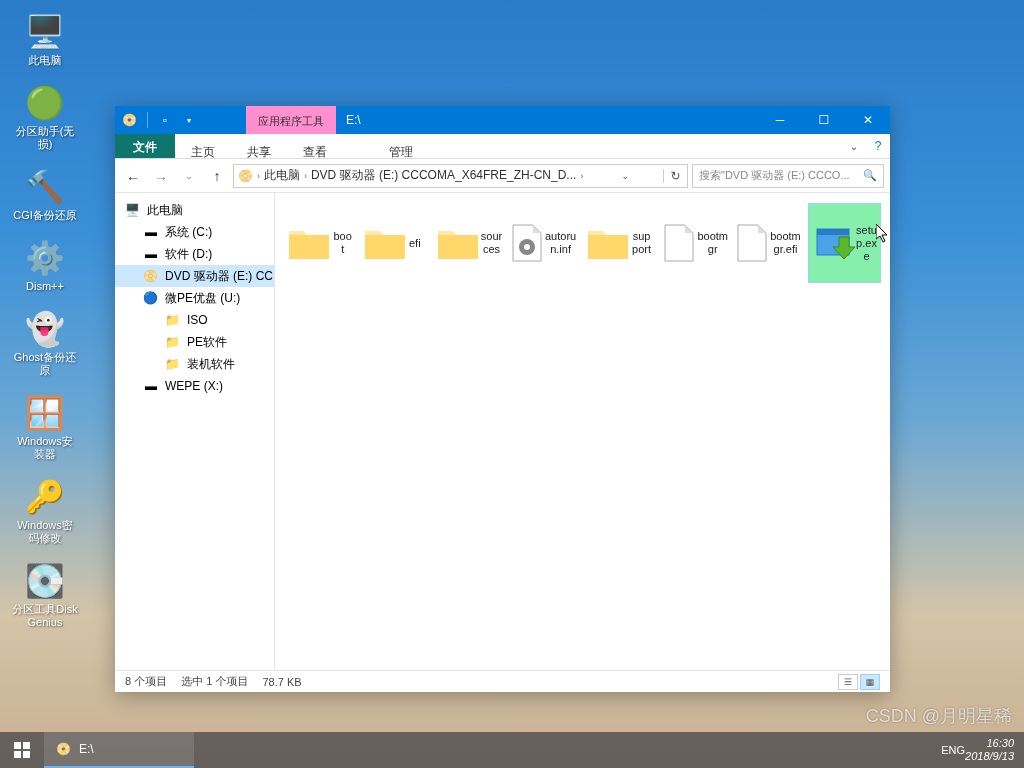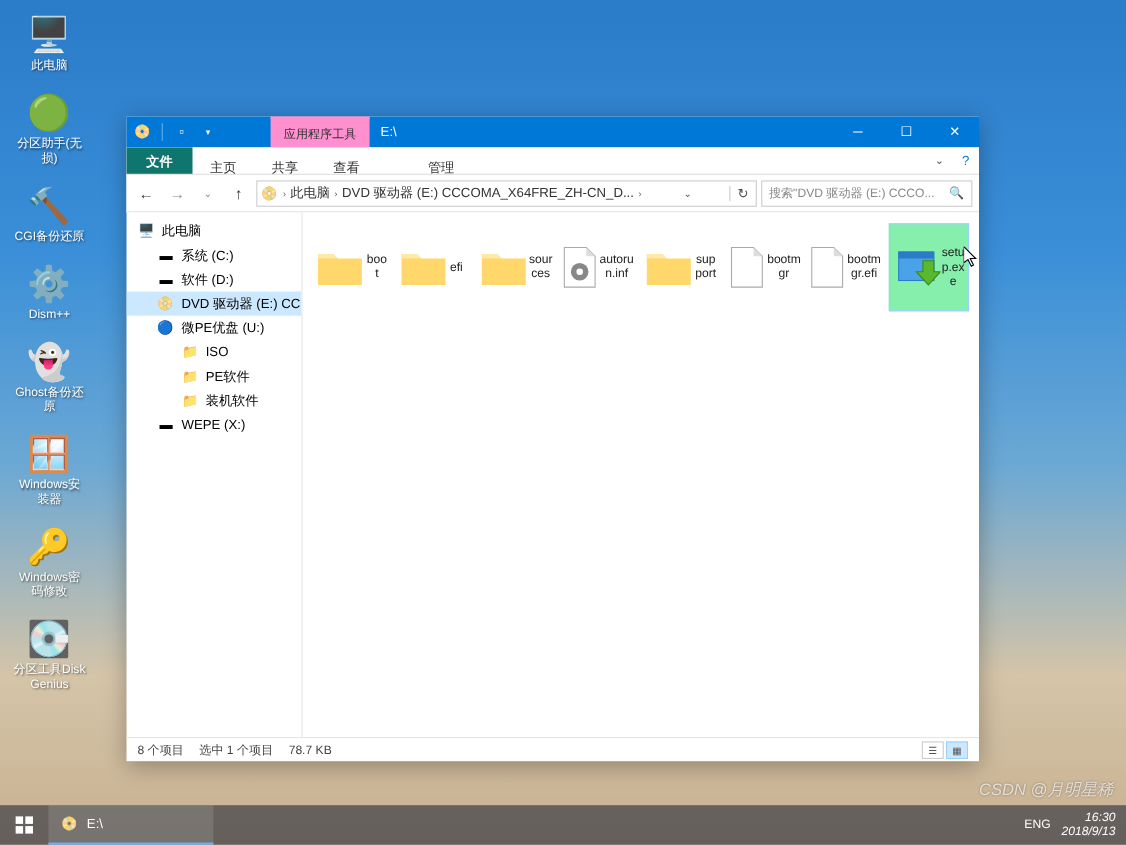--- a/index.html
+++ b/index.html
@@ -66,24 +66,24 @@
 .statusbar { height: 22px; border-top: 1px solid #e5e5e5; display: flex; align-items: center; font-size: 11px; padding: 0 10px; color: #444; gap: 14px; }
 .statusbar .spacer { flex: 1; }
 .view-toggle { display: flex; gap: 2px; }
 .view-btn { width: 20px; height: 16px; border: 1px solid #ccc; display: flex; align-items: center; justify-content: center; font-size: 9px; color: #555; }
 .view-btn.active { background: #cce8ff; border-color: #99d1ff; }
 
 
 .taskbar { position: absolute; bottom: 0; left: 0; right: 0; height: 36px; background: rgba(20,30,50,0.55); display: flex; align-items: stretch; }
 .start-btn { width: 44px; display: flex; align-items: center; justify-content: center; color: #fff; }
 .task-item { display: flex; align-items: center; padding: 0 12px; gap: 8px; background: rgba(255,255,255,0.12); border-bottom: 2px solid #6db3f2; color: #fff; font-size: 12px; min-width: 150px; }
-.tray { margin-left: auto; display: flex; align-items: center; padding: 0 10px; color: #fff; font-size: 11px; gap: 10px; }
+.tray { margin-left: auto; display: flex; align-items: center; padding: 0 10px; color: #fff; font-size: 11px; }
 .tray .clock { text-align: right; line-height: 13px; font-style: italic; }
 
-.watermark { position: absolute; right: 12px; bottom: 40px; font-size: 15px; color: rgba(255,255,255,0.7); font-style: italic; text-shadow: 0 0 2px rgba(0,0,0,0.4); }
+.watermark { position: absolute; right: 12px; bottom: 40px; font-size: 18px; color: rgba(255,255,255,0.7); text-shadow: 0 0 2px rgba(0,0,0,0.4); }
 
 .cursor { position: absolute; left: 876px; top: 224px; pointer-events: none; }
 </style>
 </head>
 <body>
 
 <div class="desktop-icons" id="desktop-icons">
     <div class="desktop-icon">
       <div class="icon-img">🖥️</div>
       <div class="icon-label">此电脑</div>

